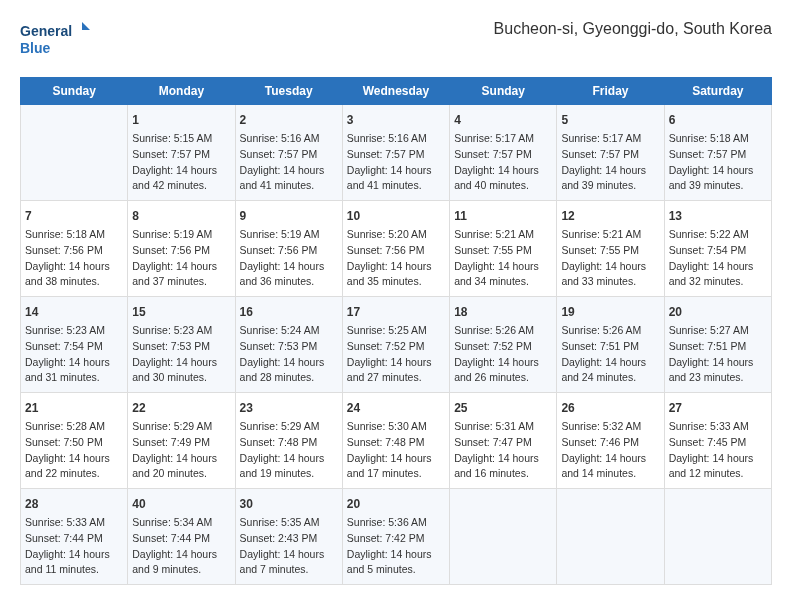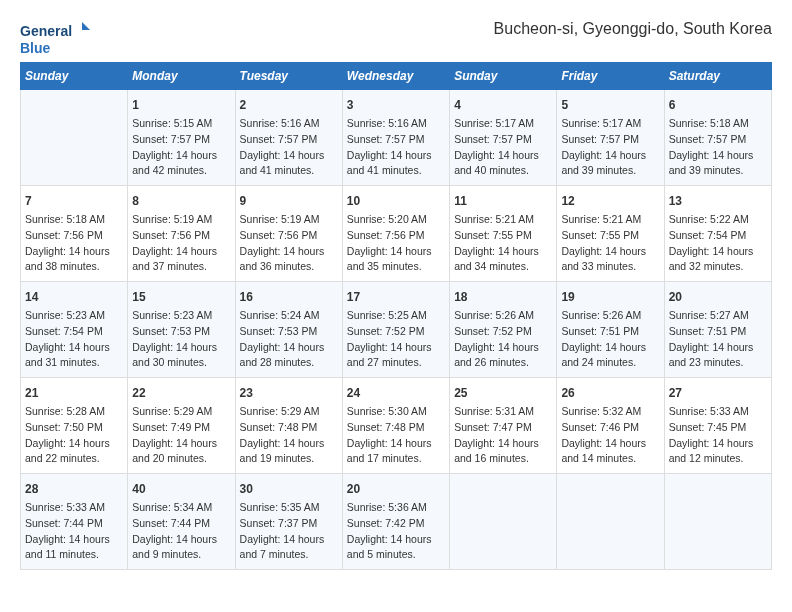--- a/index.html
+++ b/index.html
@@ -7,21 +7,21 @@
       font-family: Arial, sans-serif;
       background: #fff;
       width: 792px;
       min-height: 612px;
       padding: 20px;
     }
     .header {
       display: flex;
       justify-content: space-between;
       align-items: flex-start;
-      margin-bottom: 2px;
+      margin-bottom: 17px;
     }
     .logo {
       display: flex;
       align-items: center;
       gap: 4px;
     }
     .title-block {
       text-align: right;
     }
     .main-title {
@@ -37,25 +37,24 @@
     }
     table {
       width: 100%;
       border-collapse: collapse;
       font-size: 11px;
     }
     thead tr th {
       background-color: #2a72bc;
       color: #fff;
       padding: 6px 4px;
-      text-align: left;
+      text-align: center;
       font-size: 12px;
       font-weight: bold;
       border: 1px solid #2a72bc;
-      font-style: italic;
     }
     tbody tr {
       border-bottom: 1px solid #ccc;
     }
     tbody tr td {
       padding: 6px 4px;
       vertical-align: top;
       border: 1px solid #ddd;
       color: #333;
       font-size: 10.5px;
@@ -226,21 +225,21 @@
       <tr>
         <td><span class="day-num">28</span><span class="cell-content">Sunrise: 5:33 AM
 Sunset: 7:44 PM
 Daylight: 14 hours
 and 11 minutes.</span></td>
         <td><span class="day-num">40</span><span class="cell-content">Sunrise: 5:34 AM
 Sunset: 7:44 PM
 Daylight: 14 hours
 and 9 minutes.</span></td>
         <td><span class="day-num">30</span><span class="cell-content">Sunrise: 5:35 AM
-Sunset: 7:37 PM
+Sunset: 2:43 PM
 Daylight: 14 hours
 and 7 minutes.</span></td>
         <td><span class="day-num">20</span><span class="cell-content">Sunrise: 5:36 AM
 Sunset: 7:42 PM
 Daylight: 14 hours
 and 5 minutes.</span></td>
         <td></td>
         <td></td>
         <td></td>
       </tr>

